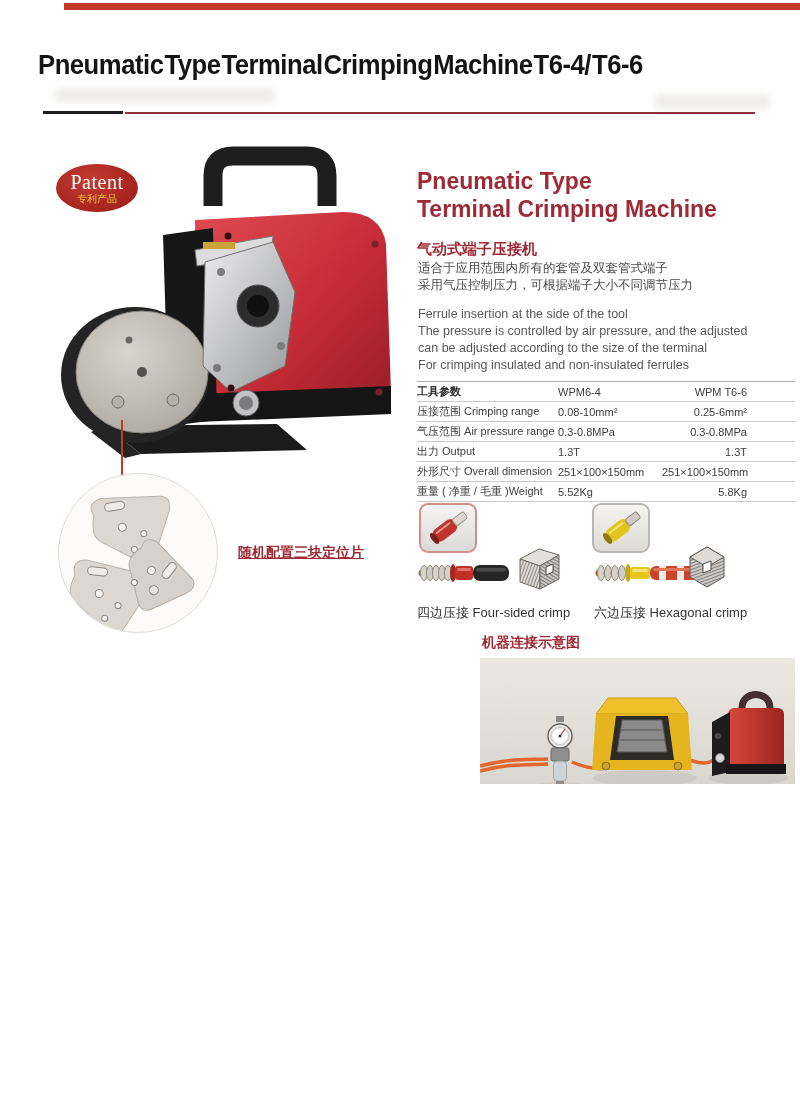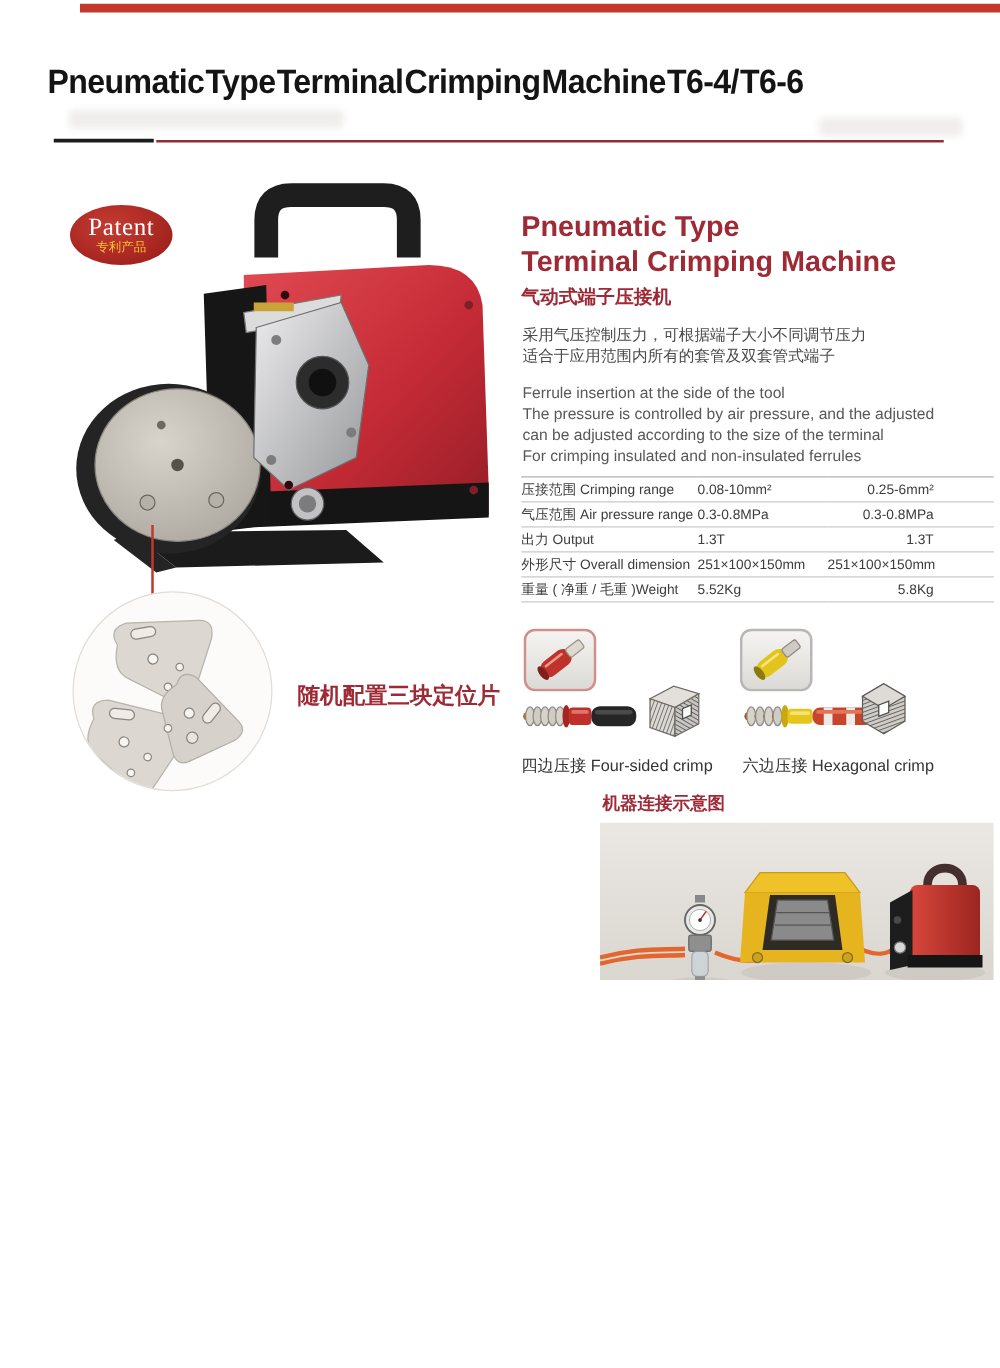--- a/index.html
+++ b/index.html
@@ -22,25 +22,25 @@
   
   .patent{left:56px;top:164px;width:82px;height:48px;border-radius:50%;
     background:radial-gradient(ellipse at 40% 35%,#c43c32,#a3221e 75%);
     display:flex;flex-direction:column;align-items:center;justify-content:center;line-height:1;}
   .patent-en{font-family:"Liberation Serif",serif;font-size:20px;color:#ffffff;letter-spacing:.5px;}
   .patent-cn{font-size:10px;font-weight:normal;color:#f4c235;margin-top:2px;}
 
   .red-line{left:121px;top:420px;width:2px;height:55px;background:#c0392b;}
   .plates-wrap{left:58px;top:473px;width:158px;height:158px;border-radius:50%;
     border:1px solid #e0ddd8;background:#fcfbfa;overflow:hidden;}
-  .plates-label{left:238px;top:544px;font-size:18px;font-weight:bold;color:#9e2a35;}
+  .plates-label{left:238px;top:544px;font-size:14px;font-weight:bold;color:#9e2a35;text-decoration:underline;}
 
   
   .h-en{font-size:23px;font-weight:bold;color:#9e2a35;white-space:nowrap;}
-  .h-cn{font-size:15px;font-weight:bold;color:#9e2a35;}
+  .h-cn{font-size:15px;font-weight:bold;color:#9e2a35;margin-top:12px;}
   .desc{font-size:12.5px;color:#4a4a4a;line-height:16.5px;white-space:nowrap;}
   .desc-en{color:#585858;line-height:17px;}
 
   
   .spec{left:417px;top:381px;width:378px;border-collapse:collapse;font-size:11px;color:#3c3c3c;
     border-top:1px solid #b3b1af;table-layout:fixed;}
   .spec td{border-bottom:1px solid #cbc9c7;padding:2px 0 2px 0;height:12px;white-space:nowrap;overflow:hidden;}
   .spec .c1{width:141px;}
   .spec .c2{width:104px;}
   .spec .c3{text-align:right;padding-right:48px;}
@@ -149,32 +149,37 @@
       </g>
     </svg>
   </div>
   <div class="abs plates-label">随机配置三块定位片</div>
 
   <div class="abs h-en" style="left:417px;top:168px;">Pneumatic Type</div>
   <div class="abs h-en" style="left:417px;top:196px;">Terminal Crimping Machine</div>
   <div class="abs h-cn" style="left:417px;top:228px;">气动式端子压接机</div>
 
   <div class="abs desc" style="left:418px;top:260px;">
+    <div>适合于应用范围内所有的套管及双套管式端子</div>
     <div>采用气压控制压力，可根据端子大小不同调节压力</div>
-    <div>适合于应用范围内所有的套管及双套管式端子</div>
   </div>
   <div class="abs desc desc-en" style="left:418px;top:306px;">
     <div>Ferrule insertion at the side of the tool</div>
     <div>The pressure is controlled by air pressure, and the adjusted</div>
     <div>can be adjusted according to the size of the terminal</div>
     <div>For crimping insulated and non-insulated ferrules</div>
   </div>
 
   <table class="abs spec">
     <tbody>
+        <tr>
+      <td class="c1 hdr">工具参数</td>
+      <td class="c2">WPM6-4</td>
+      <td class="c3">WPM T6-6</td>
+    </tr>
     <tr>
       <td class="c1">压接范围 Crimping range</td>
       <td class="c2">0.08-10mm²</td>
       <td class="c3">0.25-6mm²</td>
     </tr>
     <tr>
       <td class="c1">气压范围 Air pressure range</td>
       <td class="c2">0.3-0.8MPa</td>
       <td class="c3">0.3-0.8MPa</td>
     </tr>

